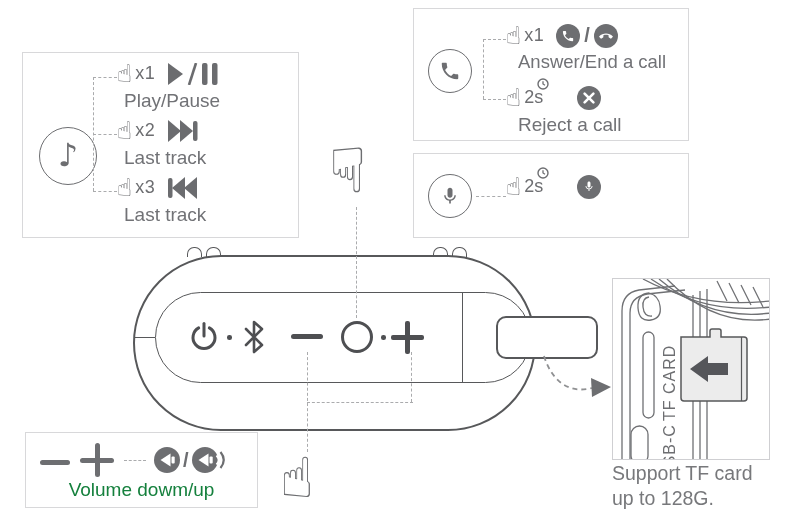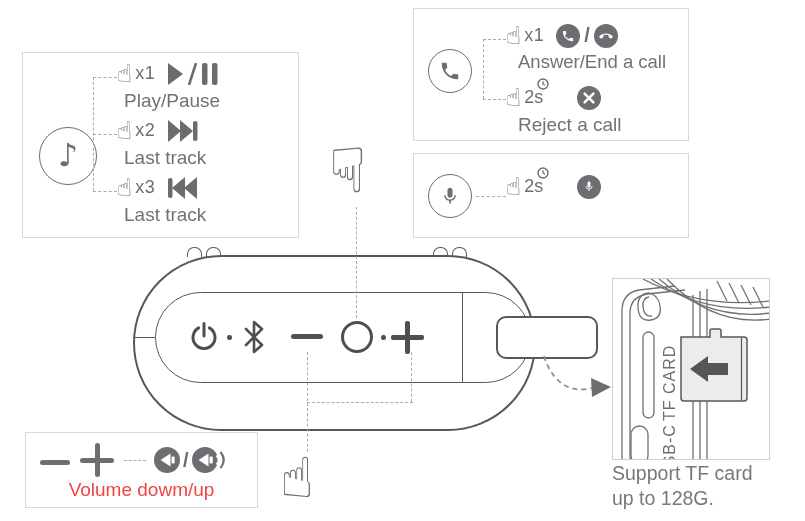--- a/index.html
+++ b/index.html
@@ -34,21 +34,21 @@
   .hold-wrap{position:relative;display:inline-block;}
   .hold-txt{font-size:18px;color:#6d6e71;}
   .clock{position:absolute;top:-9px;right:-6px;}
   .badge-gap{margin-left:12px;display:flex;align-items:center;gap:4px;}
   .slash{font-size:20px;font-weight:bold;color:#6d6e71;}
   
   .vminus{position:absolute;left:14px;top:27px;width:30px;height:5px;border-radius:2.5px;background:#6d6e71;}
   .vplus{position:absolute;left:54px;top:10px;width:34px;height:34px;}
   .vplus .h{position:absolute;left:0;top:14.5px;width:34px;height:5px;border-radius:2.5px;background:#6d6e71;}
   .vplus .v{position:absolute;left:14.5px;top:0;width:5px;height:34px;border-radius:2.5px;background:#6d6e71;}
-  .vol-label{position:absolute;left:0;top:46px;width:100%;text-align:center;font-size:19px;color:#ef4444;}
+  .vol-label{position:absolute;left:0;top:46px;width:100%;text-align:center;font-size:19px;color:#15803d;}
   
   .sp-outer{position:absolute;left:133px;top:255px;width:403px;height:176px;border:2px solid #57585a;
             border-radius:88px;background:#fff;z-index:1;}
   .sp-inner{position:absolute;left:155px;top:292px;width:376px;height:91px;border:1.8px solid #57585a;
             border-radius:46px;background:#fff;z-index:2;}
   .sp-divider{position:absolute;left:462px;top:293px;height:89px;width:0;border-left:1.8px solid #57585a;z-index:3;}
   .sp-seam{position:absolute;left:134px;top:337px;width:21px;height:0;border-top:1.5px solid #57585a;z-index:3;}
   .bump{position:absolute;top:247px;width:15px;height:10px;background:#fff;border:1.5px solid #57585a;
         border-bottom:none;border-radius:7px 7px 0 0;z-index:0;}
   .foot{position:absolute;top:422px;height:8px;background:#fff;border:1.5px solid #57585a;border-radius:2px;z-index:0;}

